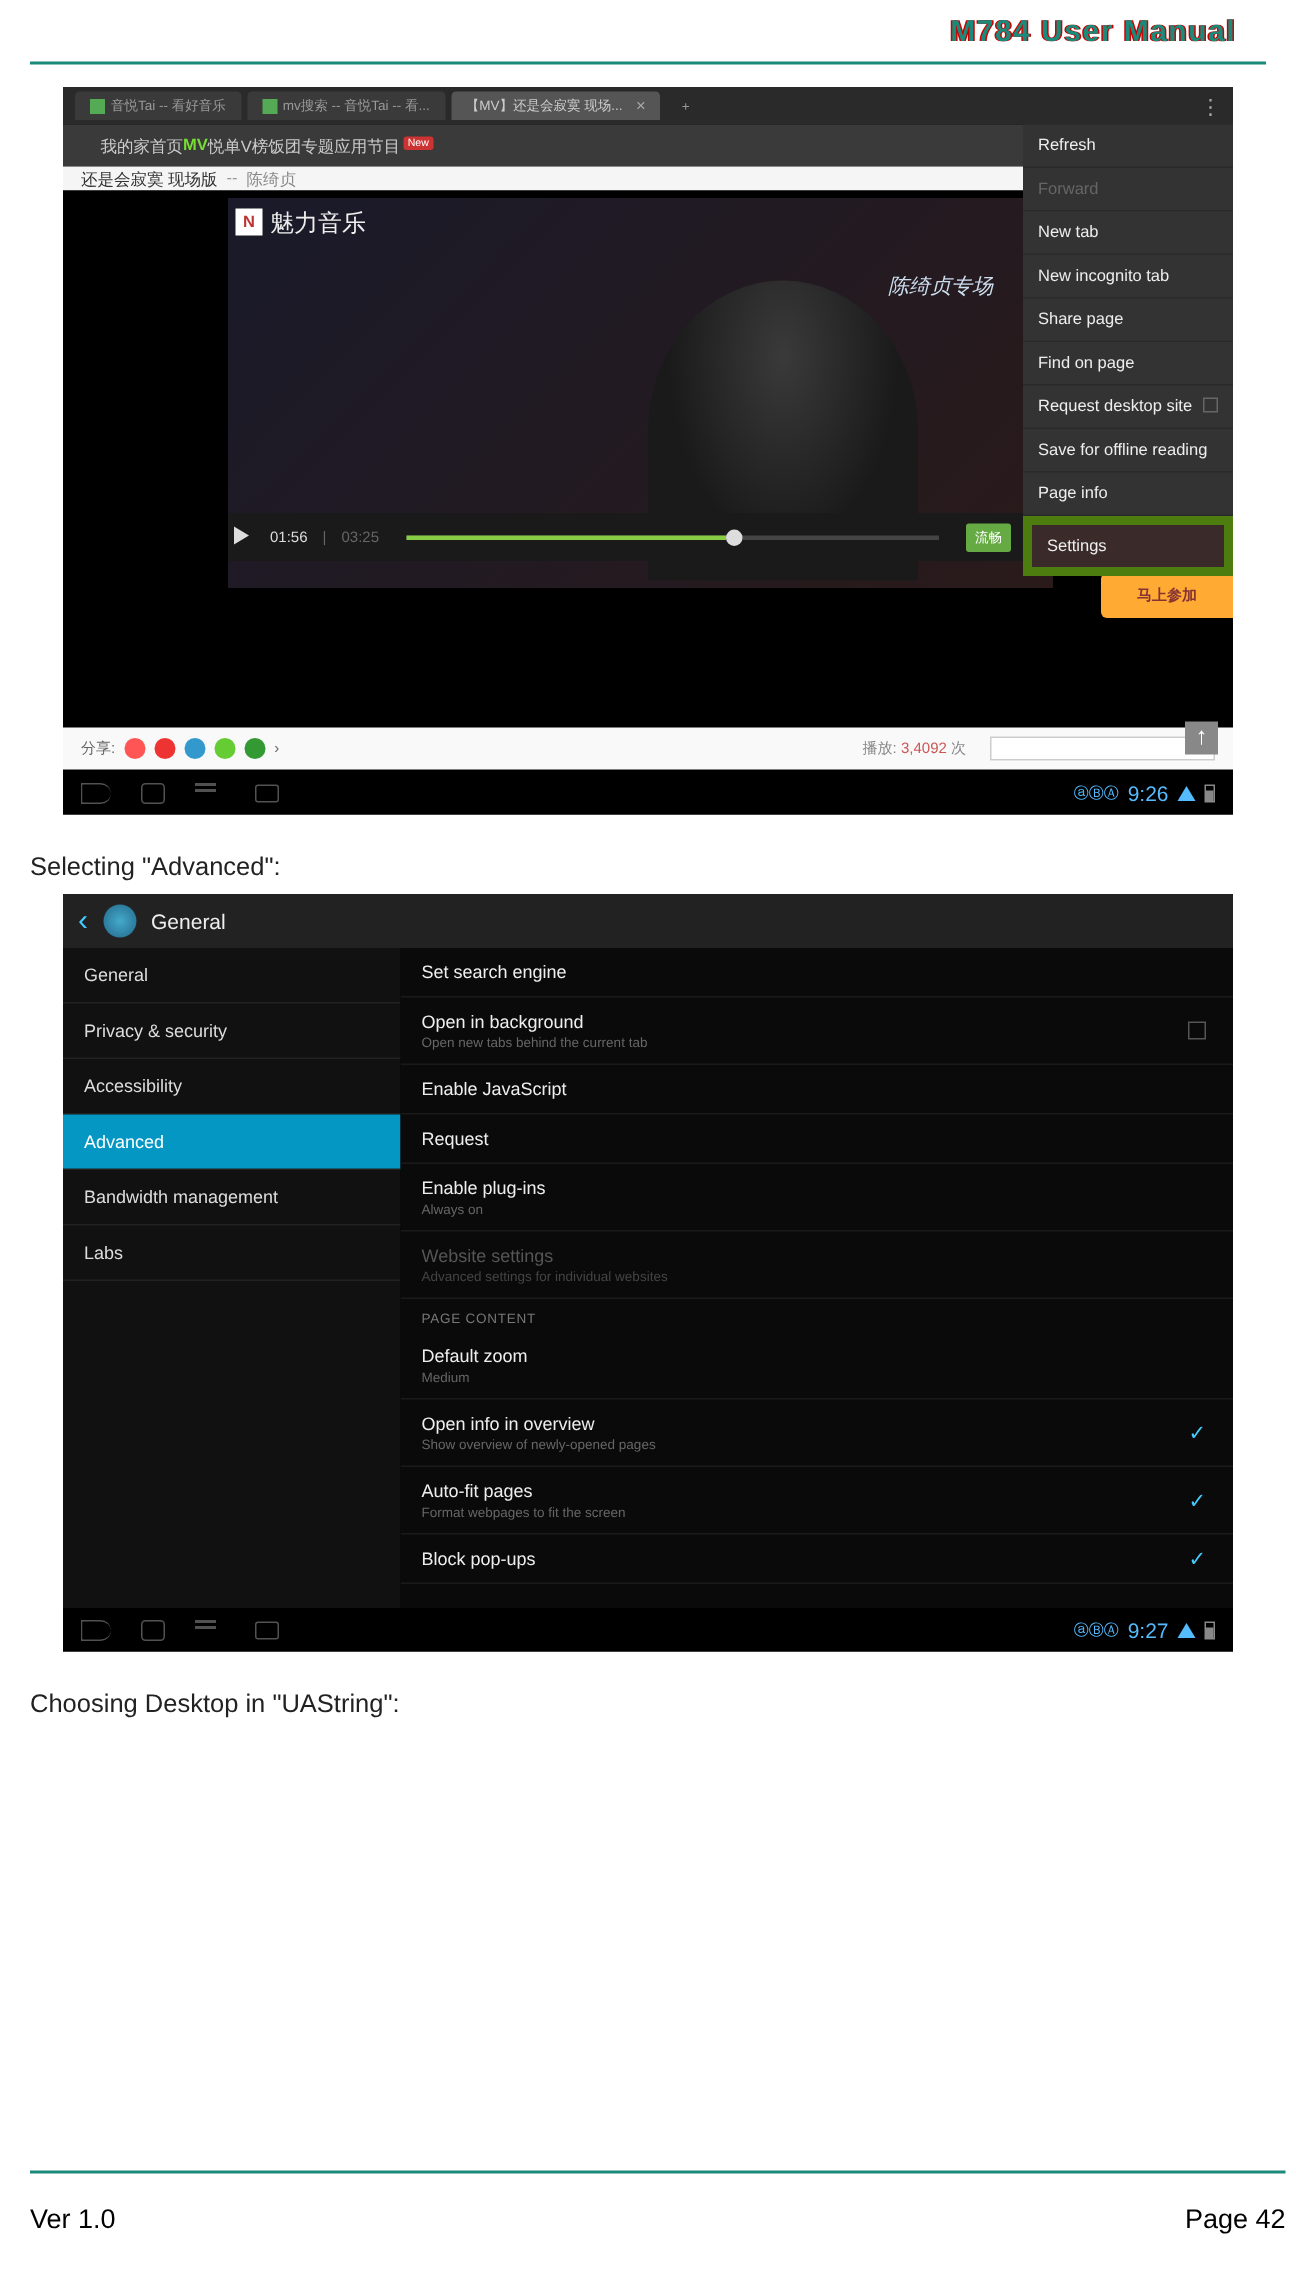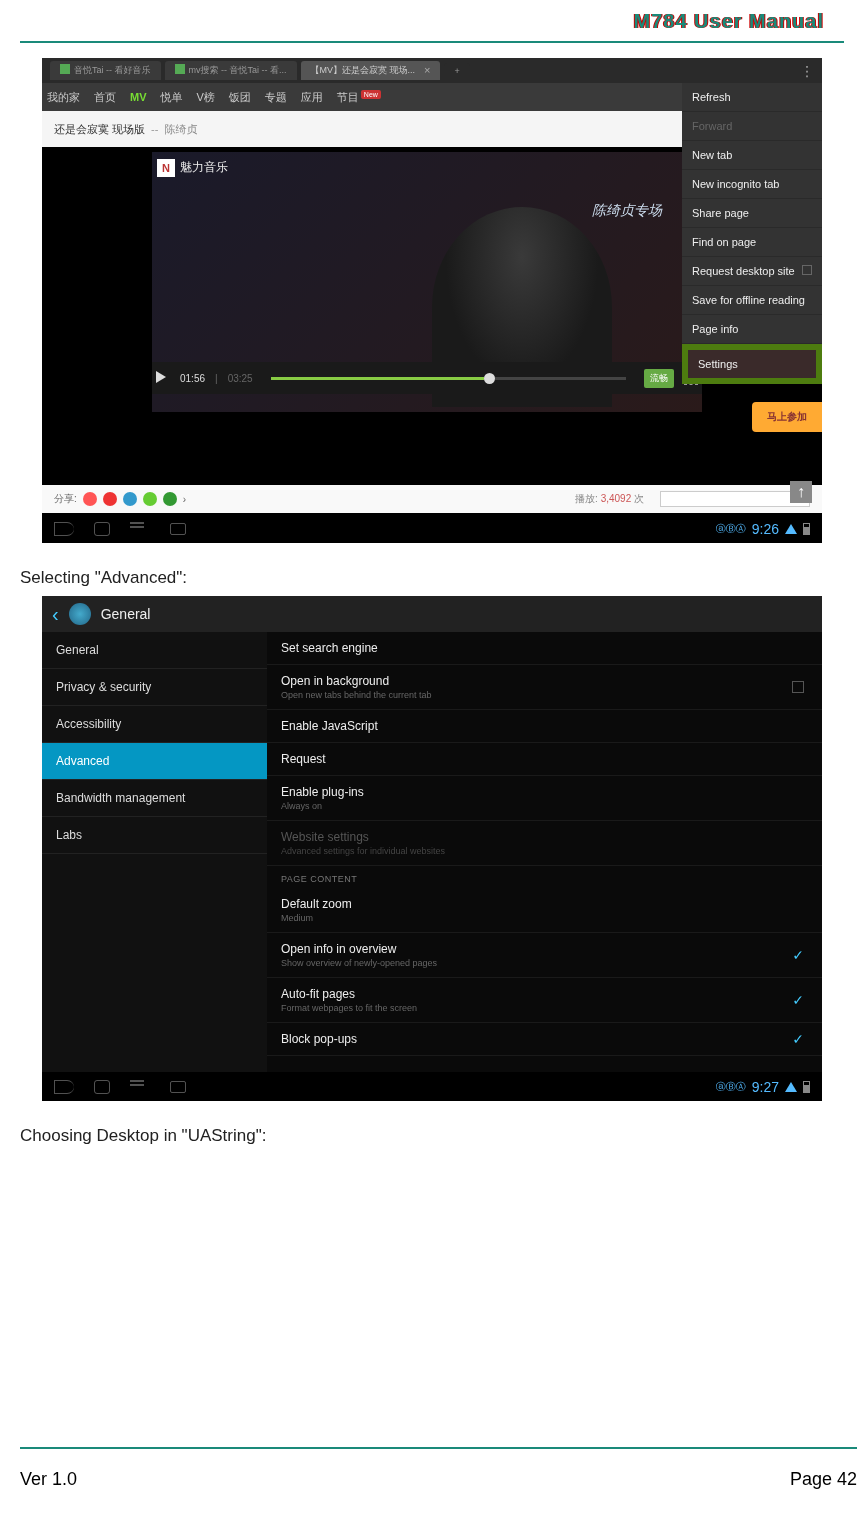--- a/index.html
+++ b/index.html
@@ -4,39 +4,39 @@
   <style>
     * { margin: 0; padding: 0; box-sizing: border-box; }
     body { width: 864px; height: 1520px; background: #fff; font-family: Arial, sans-serif; position: relative; }
     .page { padding: 0 20px; }
     .header-title { text-align: right; padding: 10px 20px 8px 0; color: #1a8a7a; font-size: 20px; font-weight: bold; text-shadow: 1px 0 0 #c00, -1px 0 0 #c00; letter-spacing: 1px; }
     .hr-teal { border: none; border-top: 2px solid #1a8a7a; margin: 0 0 15px 0; }
     .screenshot { width: 780px; margin: 0 auto 25px auto; background: #000; position: relative; }
     
     .ss1 { height: 485px; }
     .browser-tabs { background: #2a2a2a; height: 25px; display: flex; align-items: center; padding: 0 8px; gap: 4px; }
-    .tab { background: #3a3a3a; color: #999; font-size: 9px; padding: 3px 10px; border-radius: 3px 3px 0 0; display: flex; align-items: flex-start; gap: 4px; }
+    .tab { background: #3a3a3a; color: #999; font-size: 9px; padding: 3px 10px; border-radius: 3px 3px 0 0; display: flex; align-items: center; gap: 4px; }
     .tab.active { background: #555; color: #ccc; }
     .tab-icon { width: 10px; height: 10px; background: #5a5; }
     .tab-close { color: #aaa; margin-left: 5px; font-size: 11px; }
     .tabs-menu { margin-left: auto; color: #aaa; font-size: 14px; }
-    .music-nav { background: #3a3a3a; height: 28px; display: flex; align-items: center; padding: 0 5px; gap: 14px; }
+    .music-nav { background: #3a3a3a; height: 28px; display: flex; align-items: center; padding: 0 25px; gap: 0; }
     .nav-item { color: #ccc; font-size: 11px; }
     .nav-item.green { color: #7d3; font-weight: bold; }
     .nav-badge { background: #c33; color: #fff; font-size: 7px; padding: 1px 3px; border-radius: 2px; margin-left: 2px; position: relative; top: -4px; }
-    .song-title-bar { background: #f5f5f5; height: 36px; display: flex; align-items: center; padding: 0 12px; font-size: 11px; color: #333; }
+    .song-title-bar { background: #f5f5f5; height: 16px; display: flex; align-items: center; padding: 0 12px; font-size: 11px; color: #333; }
     .song-sep { color: #999; margin: 0 6px; }
     .song-artist { color: #888; }
     .video-area { height: 310px; background: #000; position: relative; }
     .video-content { position: absolute; left: 110px; top: 5px; width: 550px; height: 260px; background: linear-gradient(135deg, #1a1a2a 0%, #2a1a1a 100%); display: flex; align-items: flex-start; justify-content: center; padding-top: 10px; }
     .video-logo { position: absolute; top: 12px; left: 115px; width: 18px; height: 18px; background: #fff; color: #b33; font-size: 11px; font-weight: bold; display: flex; align-items: center; justify-content: center; }
-    .video-logo-text { position: absolute; top: 12px; left: 138px; color: #eee; font-size: 12px; }
+    .video-logo-text { position: absolute; top: 12px; left: 138px; color: #eee; font-size: 16px; }
     .video-overlay-text { position: absolute; top: 55px; right: 160px; color: #cde; font-size: 14px; font-style: italic; }
     .person-silhouette { position: absolute; left: 280px; top: 55px; width: 180px; height: 200px; background: radial-gradient(ellipse at 50% 25%, #3a3a3a 0%, #1a1a1a 60%); border-radius: 50% 50% 0 0; }
-    .join-badge { position: absolute; right: 0; top: 255px; width: 70px; height: 30px; background: #fa3; border-radius: 4px 0 0 4px; display: flex; align-items: center; justify-content: center; color: #833; font-size: 10px; font-weight: bold; }
+    .join-badge { position: absolute; right: 0; top: 255px; width: 88px; height: 30px; background: #fa3; border-radius: 4px 0 0 4px; display: flex; align-items: center; justify-content: center; color: #833; font-size: 10px; font-weight: bold; }
     .context-menu { position: absolute; right: 0; top: 25px; width: 140px; background: #333; z-index: 10; }
     .cm-item { padding: 8px 10px; color: #eee; font-size: 11px; border-bottom: 1px solid #2a2a2a; }
     .cm-item.disabled { color: #666; }
     .cm-item.highlighted { border: 6px solid #4d7c0f; background: #3a2a2a; }
     .cm-checkbox { float: right; width: 10px; height: 10px; border: 1px solid #666; }
     .player-bar { position: absolute; left: 110px; bottom: 63px; width: 550px; height: 32px; background: #1a1a1a; display: flex; align-items: center; padding: 0 4px; gap: 10px; }
     .play-btn { width: 14px; height: 14px; }
     .play-triangle { width: 0; height: 0; border-left: 10px solid #ddd; border-top: 6px solid transparent; border-bottom: 6px solid transparent; }
     .time-current { color: #ddd; font-size: 10px; }
     .time-total { color: #666; font-size: 10px; }

